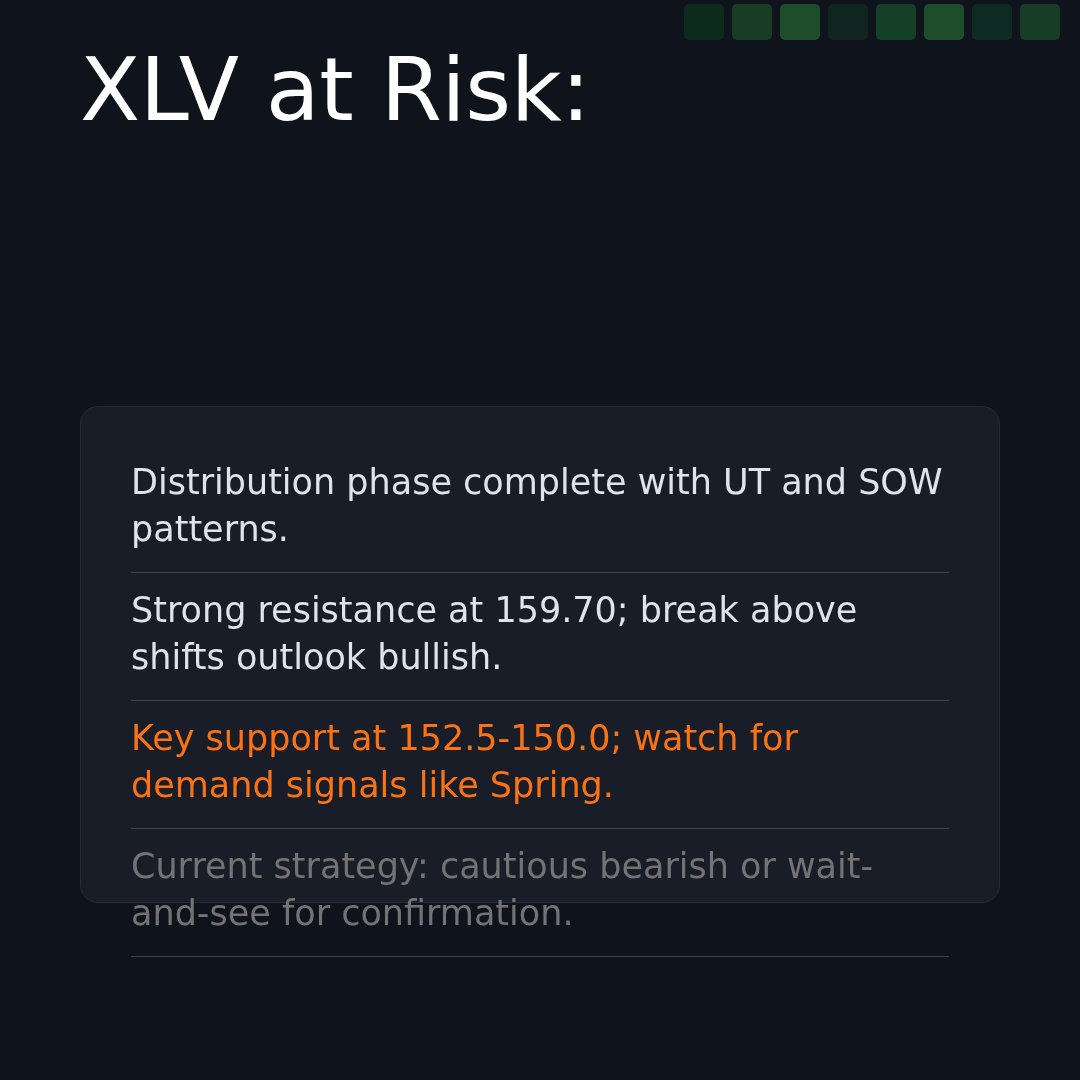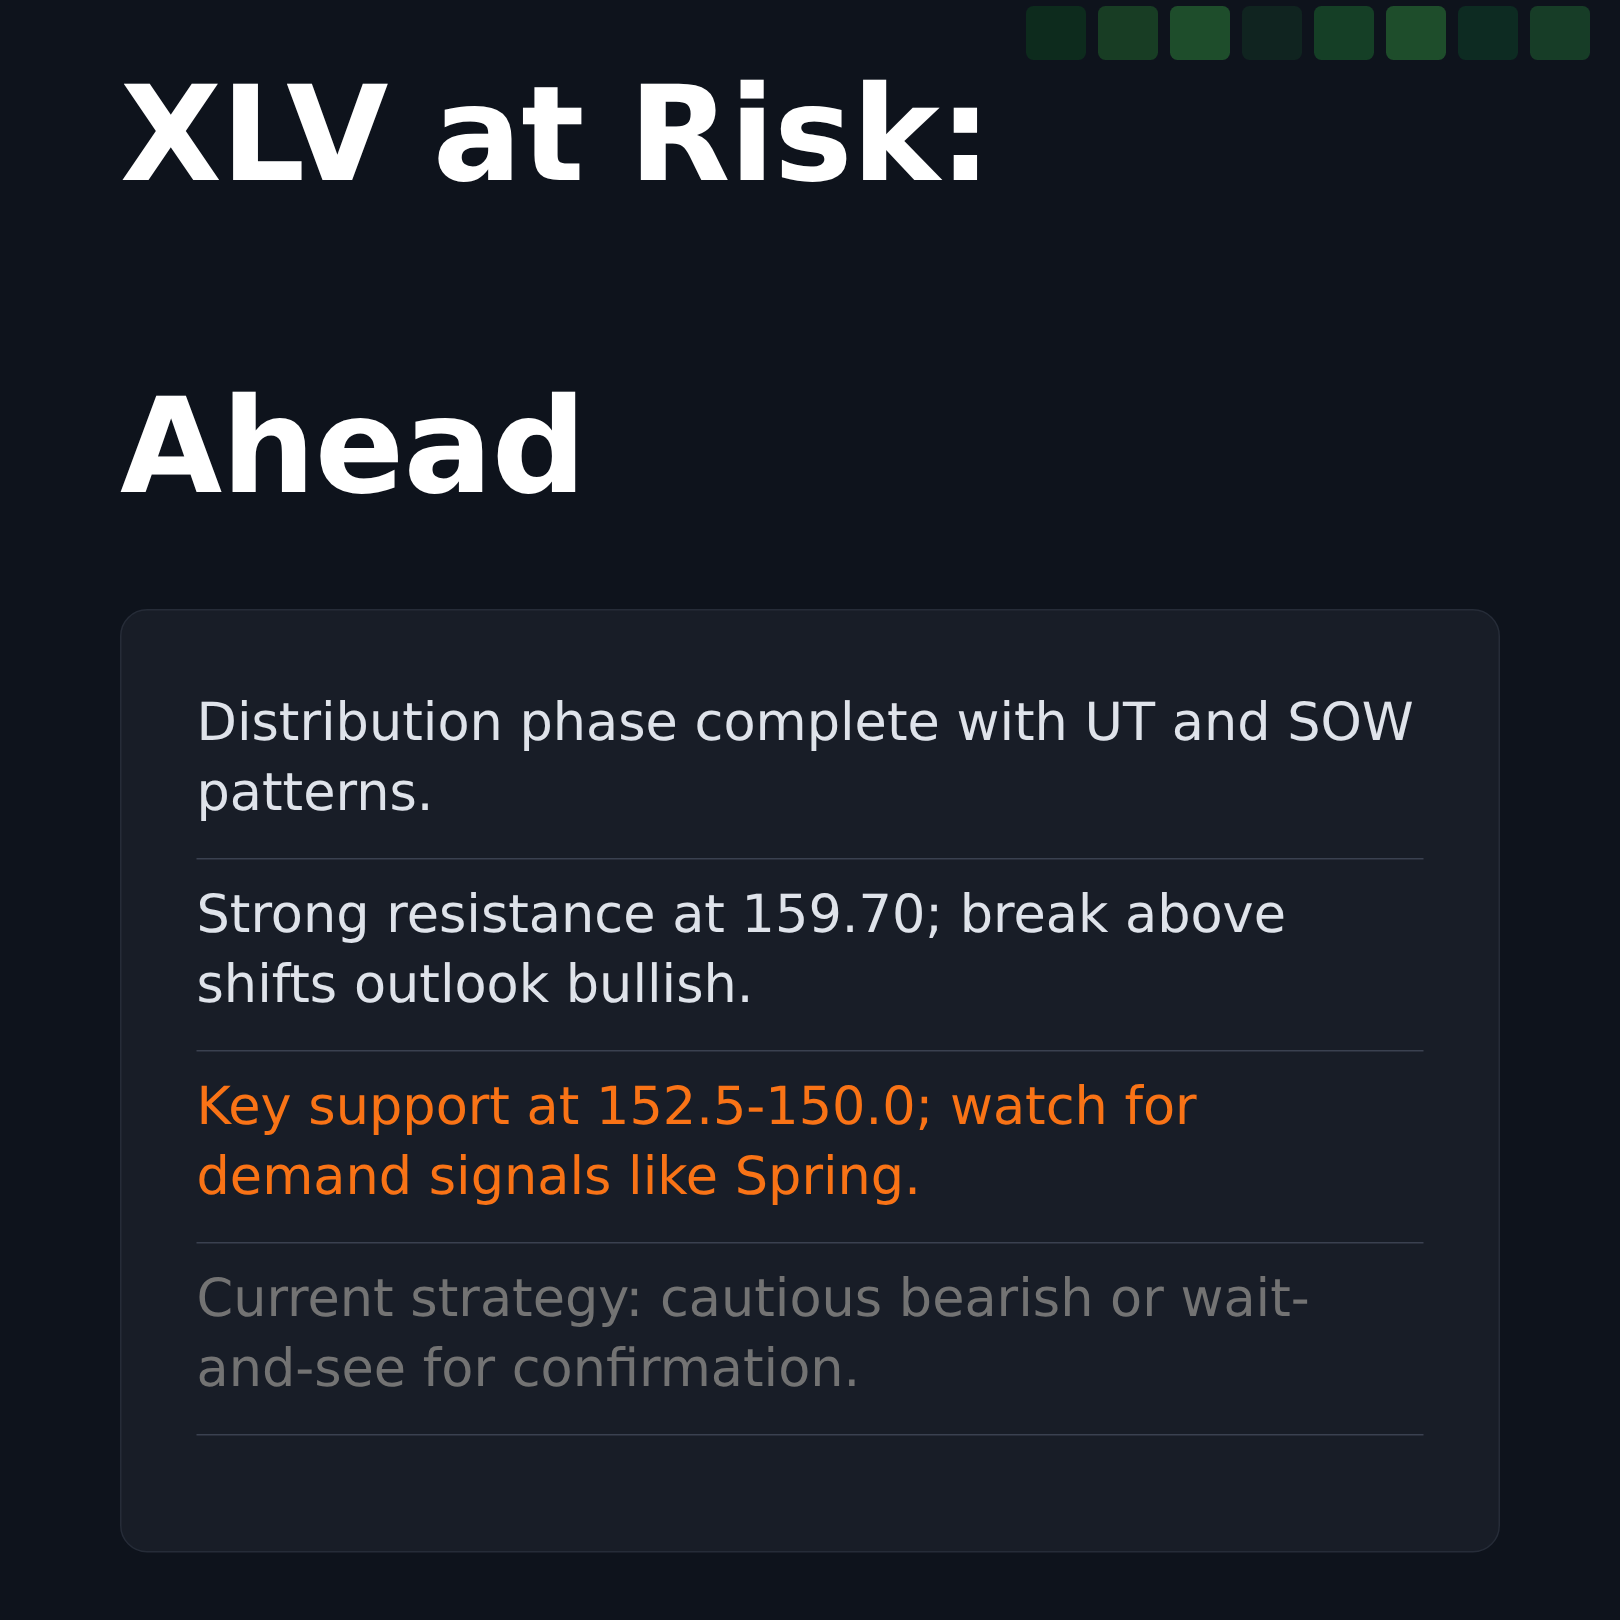--- a/index.html
+++ b/index.html
@@ -31,33 +31,33 @@
 
   
   .headline {
     position: absolute;
     left: 80px;
     top: 38px;
     width: 880px;
     margin: 0;
     color: #ffffff;
     font-family: "DejaVu Sans", sans-serif;
-    font-weight: 700;
+    font-weight: 400;
     font-size: 88px;
     line-height: 1.18;
     letter-spacing: -0.5px;
   }
 
   
   .card {
     position: absolute;
     left: 80px;
     top: 406px;
     width: 920px;
-    height: 629px;
+    height: 497px;
     box-sizing: border-box;
     background: #181d27;
     border: 1px solid #262c38;
     border-radius: 18px;
     padding: 40px 50px 0 50px;
   }
 
   .bullet-list {
     list-style: none;
     margin: 0;
@@ -86,21 +86,20 @@
   <div class="swatch" style="background: rgb(16, 36, 32);"></div>
   <div class="swatch" style="background: rgb(21, 63, 38);"></div>
   <div class="swatch" style="background: rgb(30, 77, 43);"></div>
   <div class="swatch" style="background: rgb(13, 43, 34);"></div>
   <div class="swatch" style="background: rgb(23, 61, 39);"></div>
 </div>
 
 <h1 class="headline" style="color: rgb(255, 255, 255);">
   <span>XLV at Risk:</span><br>
   <br>
-  <span>Ahead</span>
 </h1>
 
 <div class="card" style="background: rgb(24, 29, 39); border-color: rgb(38, 44, 56);">
   <ul class="bullet-list">
     <li class="bullet" style="color: rgb(223, 227, 234); border-bottom-color: rgb(58, 65, 80);">Distribution phase complete with UT and SOW patterns.</li>
     <li class="bullet" style="color: rgb(223, 227, 234); border-bottom-color: rgb(58, 65, 80);">Strong resistance at 159.70; break above shifts outlook bullish.</li>
     <li class="bullet" style="color: #f97316; border-bottom-color: rgb(58, 65, 80);">Key support at 152.5-150.0; watch for demand signals like Spring.</li>
     <li class="bullet" style="color: #737373; border-bottom-color: rgb(58, 65, 80);">Current strategy: cautious bearish or wait-and-see for confirmation.</li>
   </ul>
 </div>

